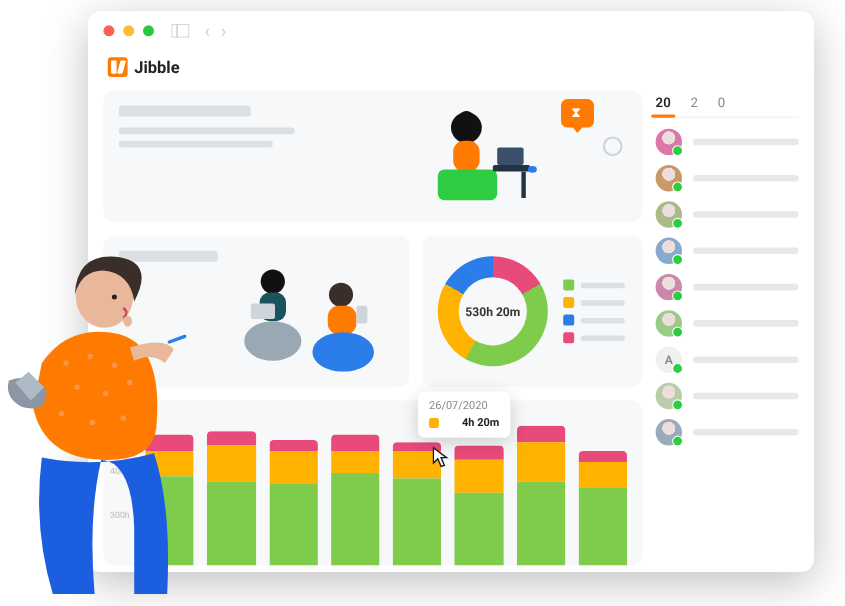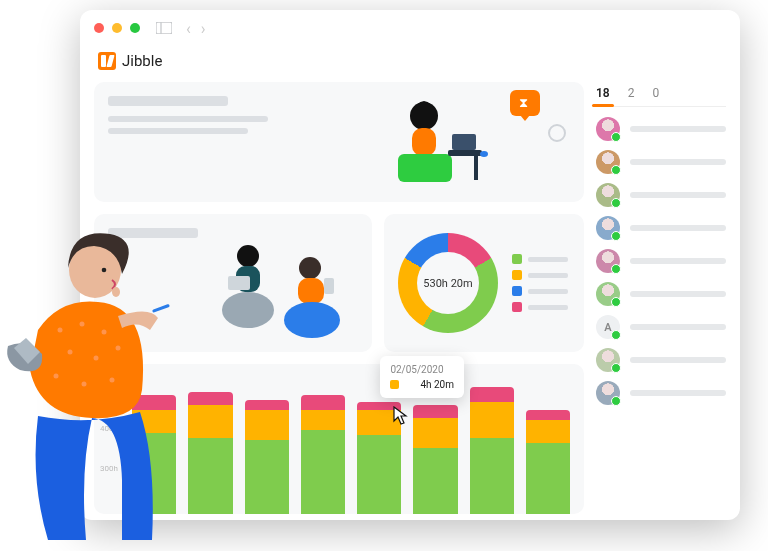--- a/index.html
+++ b/index.html
@@ -4,21 +4,21 @@
 <style>
 *{box-sizing:border-box;margin:0;padding:0;font-family:-apple-system,BlinkMacSystemFont,"Segoe UI",Roboto,sans-serif}
 body{background:#fff;width:768px;height:551px;position:relative;overflow:hidden}
 .window{position:absolute;left:80px;top:10px;width:660px;height:510px;background:#fff;border-radius:12px;box-shadow:0 10px 40px rgba(0,0,0,.25);overflow:hidden}
 .titlebar{height:36px;display:flex;align-items:center;padding:0 14px;gap:8px}
 .traffic{width:10px;height:10px;border-radius:50%}
 .t-red{background:#ff5f57}.t-yellow{background:#febc2e}.t-green{background:#28c840}
 .tb-icon{color:#bbb;margin-left:8px}
 .tb-nav{margin-left:6px;color:#ccc;display:flex;gap:10px}
 .topbar{display:flex;align-items:center;justify-content:space-between;padding:6px 18px 12px}
-.logo{display:flex;align-items:center;gap:6px;font-weight:400;font-size:15px;color:#222}
+.logo{display:flex;align-items:center;gap:6px;font-weight:700;font-size:15px;color:#222}
 .logo-mark{width:18px;height:18px;background:#ff7a00;border-radius:3px;position:relative}
 .logo-mark::before{content:"";position:absolute;left:3px;top:3px;width:5px;height:12px;background:#fff;border-radius:1px}
 .logo-mark::after{content:"";position:absolute;right:3px;top:3px;width:5px;height:12px;background:#fff;border-radius:1px;transform:skewX(-15deg)}
 .timer-group{display:flex;align-items:center;gap:8px}
 .timer-text{font-size:13px;color:#333;margin-right:4px}
 .circ-btn{width:26px;height:26px;border-radius:50%;display:flex;align-items:center;justify-content:center;cursor:pointer}
 .c-green{background:#2ecc40}.c-orange{background:#ff7a00}.c-pink{background:#e6306a}
 .stop-sq{width:9px;height:9px;background:#fff;border-radius:2px}
 .play-tri{width:0;height:0;border-left:8px solid #fff;border-top:5px solid transparent;border-bottom:5px solid transparent;margin-left:2px}
 .coffee{color:#fff;font-size:13px}
@@ -29,33 +29,33 @@
 .card-top{height:120px;display:flex;gap:20px;align-items:flex-start}
 .placeholder{background:#dcdfe3;border-radius:3px}
 .ph-title{width:120px;height:10px;margin-bottom:10px}
 .ph-line{width:160px;height:6px;margin-bottom:6px}
 .illo{flex:1;position:relative;display:flex;align-items:center;justify-content:center}
 .row2{display:flex;gap:12px;height:140px}
 .card-half{flex:1}
 .donut-wrap{display:flex;align-items:center;gap:14px}
 .donut{width:100px;height:100px;border-radius:50%;background:conic-gradient(#e84a7a 0 60deg,#7fcc4d 60deg 210deg,#ffb300 210deg 300deg,#2b7de9 300deg 360deg);display:flex;align-items:center;justify-content:center;position:relative}
 .donut::before{content:"";position:absolute;width:62px;height:62px;background:#f7f8f9;border-radius:50%}
-.donut-label{position:relative;font-size:11px;font-weight:400;color:#333;z-index:1}
+.donut-label{position:relative;font-size:11px;font-weight:700;color:#333;z-index:1}
 .legend{display:flex;flex-direction:column;gap:6px}
 .leg-item{display:flex;align-items:center;gap:6px}
 .leg-sw{width:10px;height:10px;border-radius:2px}
 .leg-line{width:40px;height:5px;background:#dcdfe3;border-radius:2px}
 .chart-card{background:#f7f8f9;border-radius:10px;padding:10px 14px 0;flex:1;position:relative;min-height:150px}
 .y-axis{position:absolute;left:6px;top:20px;bottom:10px;display:flex;flex-direction:column;justify-content:space-between;font-size:8px;color:#bbb}
 .bars{position:absolute;left:38px;right:14px;bottom:0;top:18px;display:flex;align-items:flex-end;gap:12px}
 .bar{flex:1;display:flex;flex-direction:column;justify-content:flex-end;border-radius:4px 4px 0 0;overflow:hidden}
 .seg-g{background:#7fcc4d}.seg-y{background:#ffb300}.seg-p{background:#e84a7a}
 .tooltip{position:absolute;background:#fff;border-radius:6px;padding:8px 10px;box-shadow:0 4px 16px rgba(0,0,0,.18);font-size:10px;top:-8px;right:120px;z-index:5}
 .tt-date{color:#888;margin-bottom:4px}
-.tt-val{display:flex;align-items:center;gap:21px;font-weight:400;color:#222}
+.tt-val{display:flex;align-items:center;gap:21px;font-weight:700;color:#222}
 .tt-sw{width:9px;height:9px;background:#ffb300;border-radius:2px}
 .cursor{position:absolute;right:175px;top:42px;z-index:6;font-size:16px;color:#222}
 .side{width:130px;padding-top:4px}
 .side-title{font-size:12px;font-weight:600;color:#333;margin-bottom:8px}
 .side-tabs{display:flex;gap:18px;font-size:12px;color:#888;border-bottom:1px solid #eee;padding-bottom:6px;margin-bottom:10px}
 .side-tabs .active{color:#222;font-weight:600;position:relative}
 .side-tabs .active::after{content:"";position:absolute;left:-4px;right:-4px;bottom:-7px;height:3px;background:#ff7a00;border-radius:2px}
 .people{display:flex;flex-direction:column;gap:9px}
 .person{display:flex;align-items:center;gap:10px}
 .avatar{width:24px;height:24px;border-radius:50%;background:#ccc;position:relative;flex-shrink:0;display:flex;align-items:center;justify-content:center;font-size:11px;color:#888;background-size:cover}
@@ -166,21 +166,21 @@
       </div>
 
       <div class="chart-card">
         <div class="y-axis">
           <span>500h</span>
           <span>400h</span>
           <span>300h</span>
           <span></span>
         </div>
         <div class="tooltip">
-          <div class="tt-date">02/05/2020</div>
+          <div class="tt-date">26/07/2020</div>
           <div class="tt-val">
               <span class="tt-sw"></span>
               <span>4h 20m</span>
             </div>
         </div>
         <span class="cursor">
           <svg width="16" height="20" viewBox="0 0 16 20">
               <path d="M1 1 L1 15 L5 11 L8 18 L11 17 L8 10 L13 10 Z" fill="#fff" stroke="#111" stroke-width="1.2"></path>
             </svg>
         </span>
@@ -225,21 +225,21 @@
               <div class="seg-y" style="height: 21.9512%;"></div>
               <div class="seg-g" style="height: 68.2927%;"></div>
             </div>
           </div>
       </div>
 
     </div>
 
     <div class="side">
       <div class="side-tabs">
-        <span class="active">18</span>
+        <span class="active">20</span>
         <span>2</span>
         <span>0</span>
       </div>
       <div class="people" id="people">
           <div class="person">
             <div class="avatar" style="background: radial-gradient(circle at 50% 35%, rgb(238, 221, 221) 30%, rgb(221, 119, 170) 31%);"></div>
             <div class="p-line"></div>
           </div>
           <div class="person">
             <div class="avatar" style="background: radial-gradient(circle at 50% 35%, rgb(238, 221, 221) 30%, rgb(204, 153, 102) 31%);"></div>

